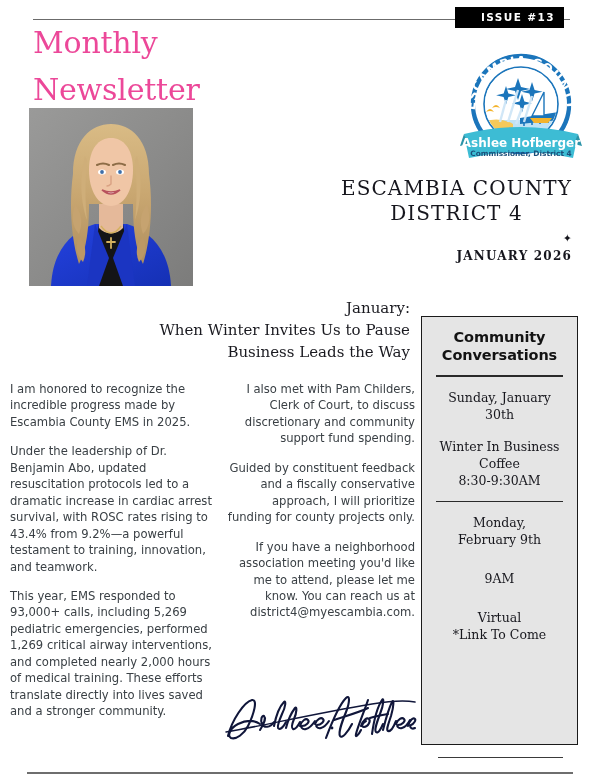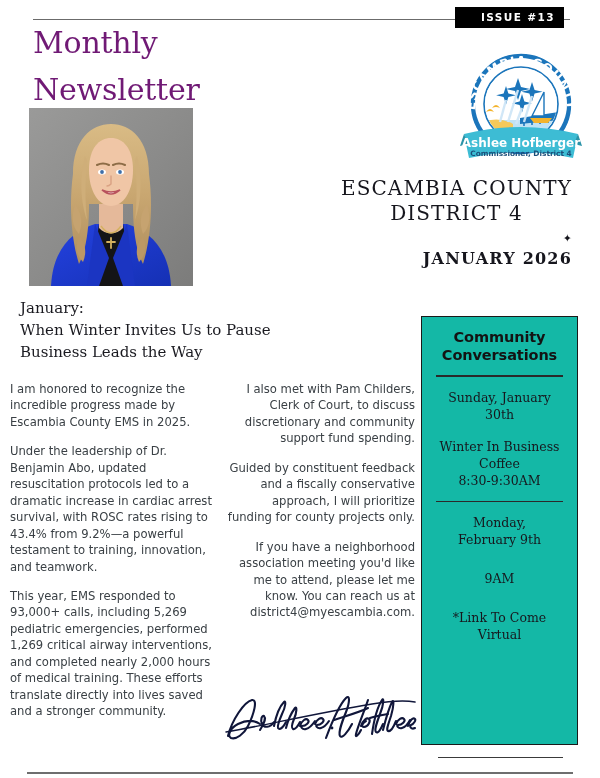--- a/index.html
+++ b/index.html
@@ -40,21 +40,21 @@
   }
 
   
   .masthead {
     position: absolute;
     left: 33px;
     top: 26px;
     font-family: "DejaVu Serif", "Liberation Serif", serif;
     font-size: 30px;
     line-height: 1.16;
-    color: #701a75;
+    color: #ec4899;
     letter-spacing: -0.2px;
     font-weight: 400;
   }
   .masthead .line2 { display: block; margin-top: 12px; }
 
   
   .headshot {
     position: absolute;
     left: 29px;
     top: 108px;
@@ -95,33 +95,33 @@
     line-height: 1.25;
     text-align: center;
   }
   .star-divider {
     font-size: 11px;
     line-height: 1.6;
     margin-top: 4px;
     color: #16161d;
   }
   .county-date {
-    font-size: 16px;
+    font-size: 12px;
     letter-spacing: 1.2px;
     font-weight: bold;
     margin-top: 1px;
   }
 
   
   .headline {
     position: absolute;
     left: 20px;
     top: 298px;
     width: 390px;
-    text-align: left;
+    text-align: right;
     font-family: "DejaVu Serif", "Liberation Serif", serif;
     font-size: 15px;
     line-height: 1.45;
     color: #1a1a20;
   }
   .headline span { display: block; }
 
   
   .col {
     position: absolute;
@@ -148,21 +148,21 @@
   .sidebox {
     position: absolute;
     left: 421px;
     top: 316px;
     width: 157px;
     height: 429px;
     border: 1.4px solid #1a1a1a;
     box-sizing: border-box;
     padding: 12px 10px 0 10px;
     text-align: center;
-    background: #14b8a6;
+    background: #e5e5e5;
   }
   .sidebox-title {
     font-family: "DejaVu Sans", "Liberation Sans", sans-serif;
     font-size: 14.5px;
     font-weight: bold;
     line-height: 1.22;
     color: #131313;
     letter-spacing: -0.1px;
   }
   .sidebox-title span { display: block; }
@@ -408,20 +408,20 @@
 
   <div class="event event-2">
     <div class="grp">
       <div>Monday,</div>
       <div>February 9th</div>
     </div>
     <div class="grp">
       <div>9AM</div>
     </div>
     <div class="grp">
+      <div>Virtual</div>
       <div>*Link To Come</div>
-      <div>Virtual</div>
     </div>
   </div>
 </div>
 
 <div class="sidebox-underline"></div>
 <div class="bottom-rule"></div>
 
 </body></html>

